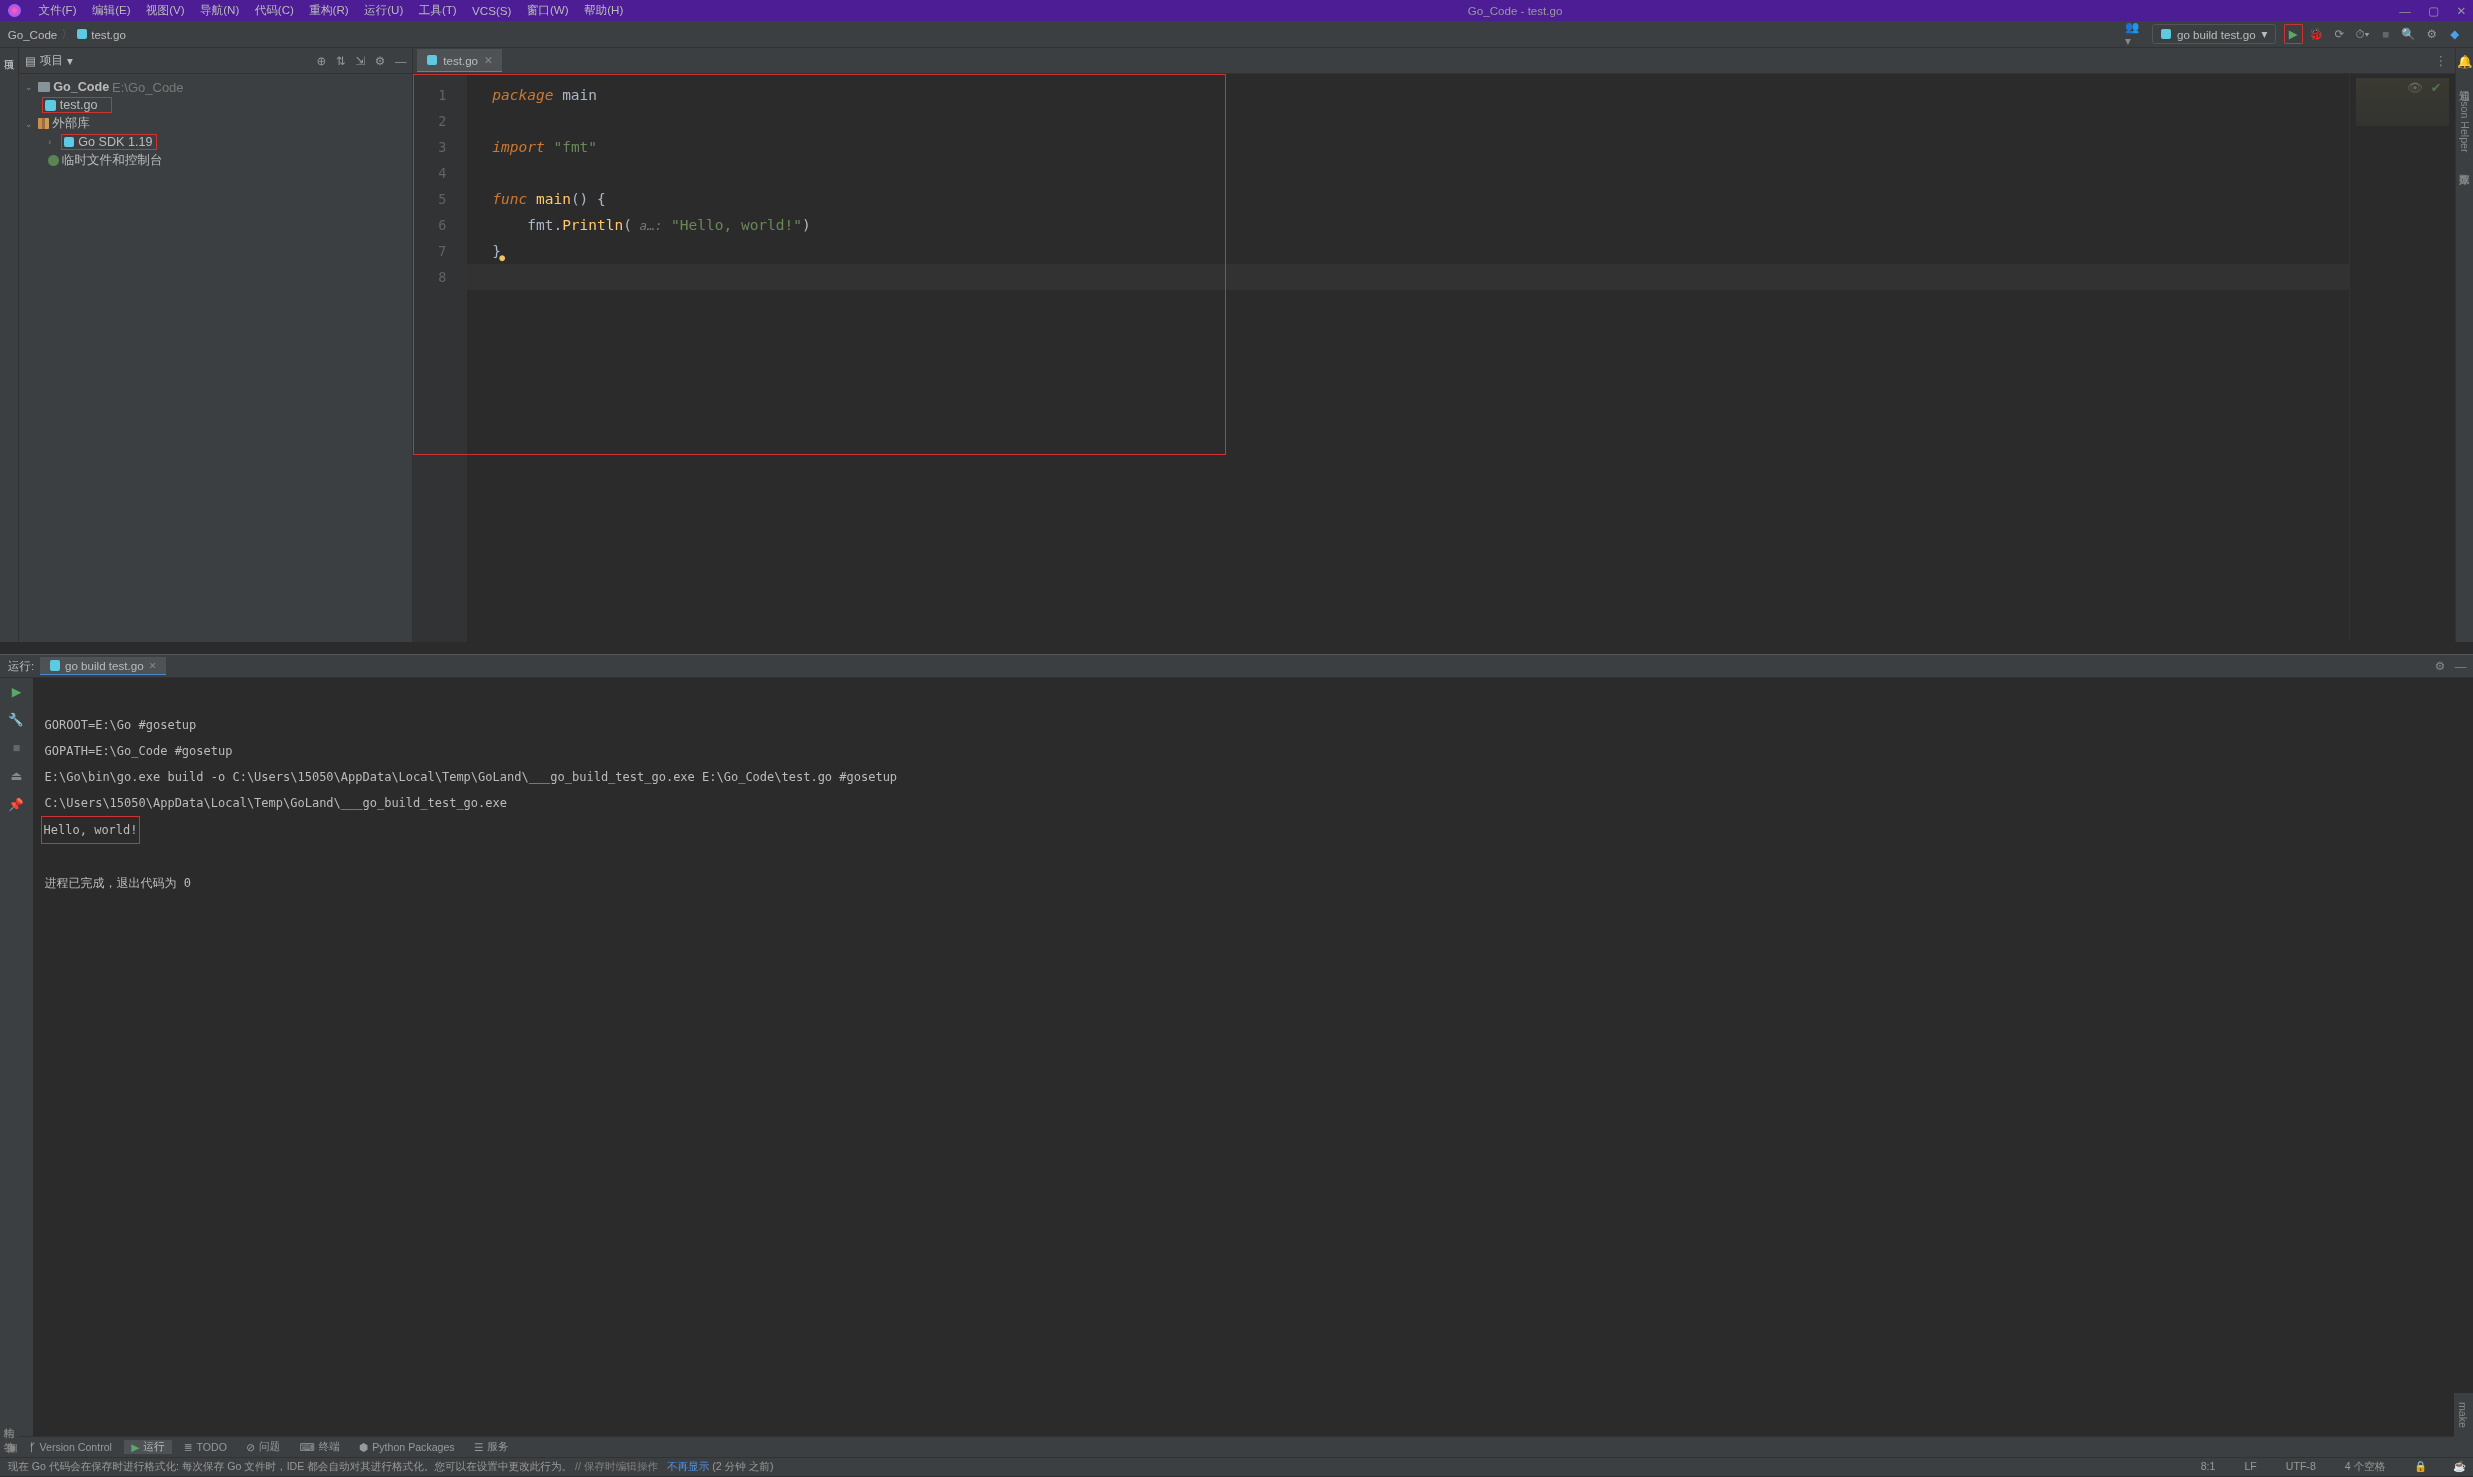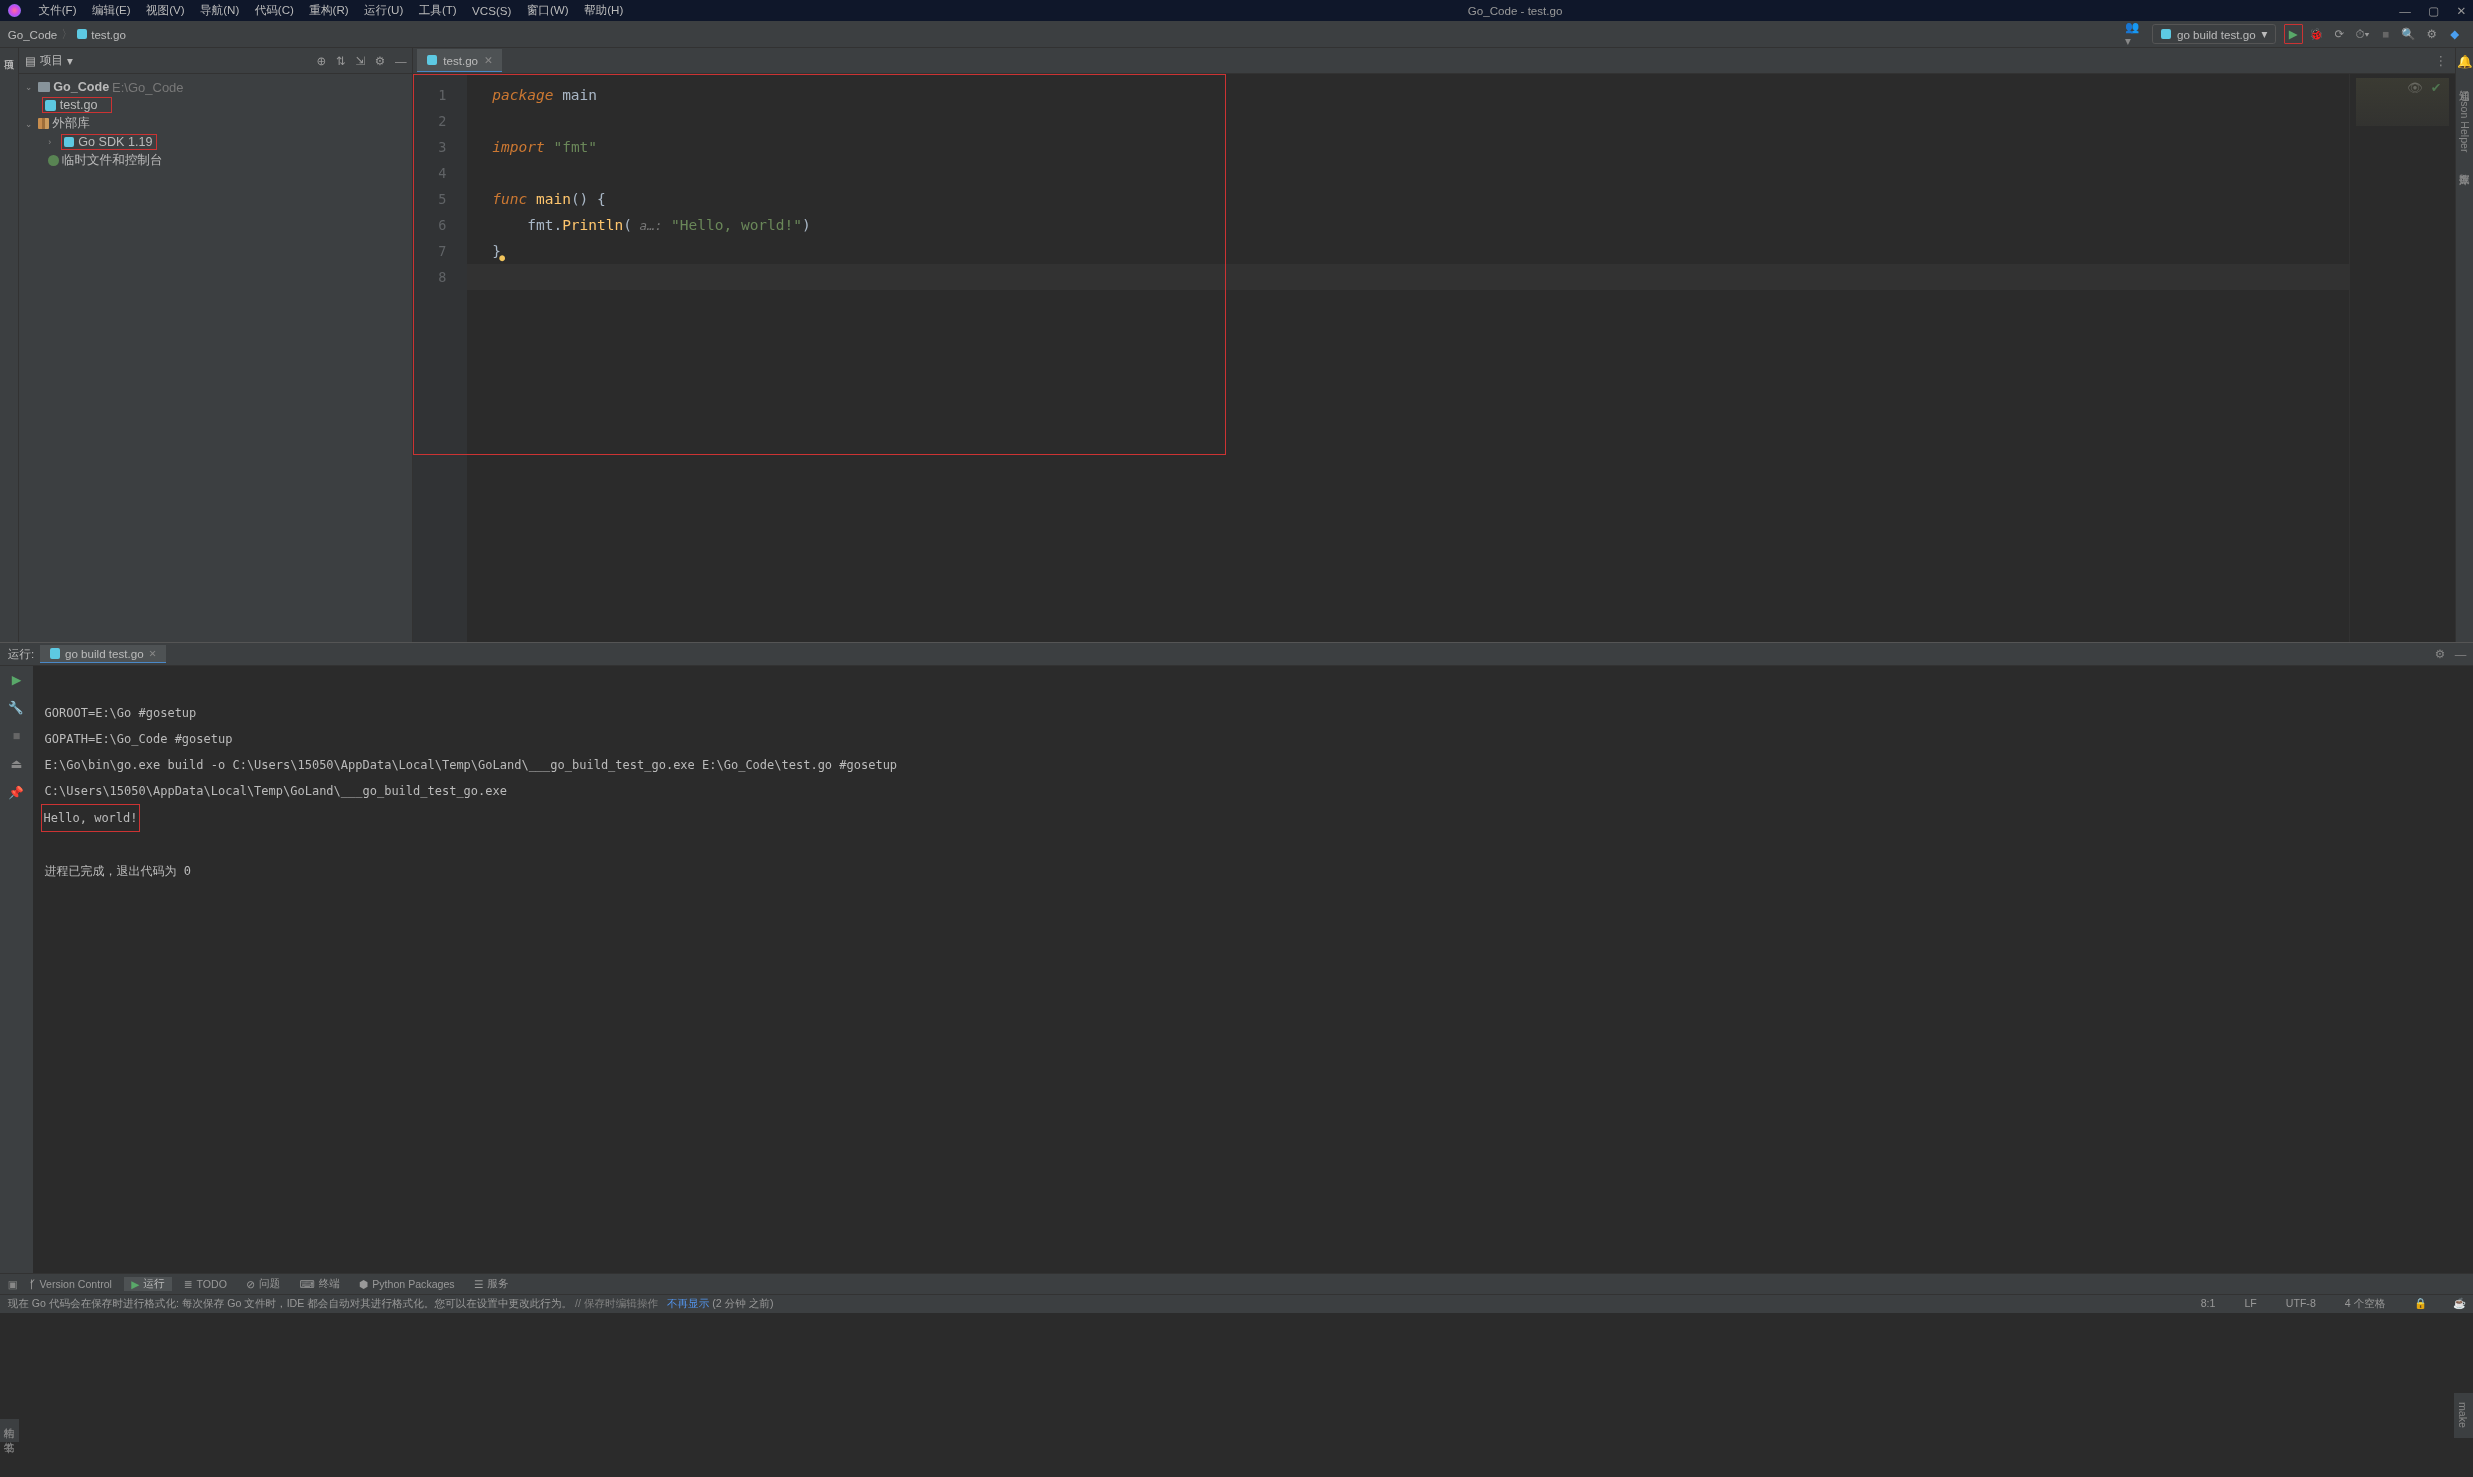--- a/index.html
+++ b/index.html
@@ -1,17 +1,17 @@
 <!DOCTYPE html>
 <html><head>
 <meta charset="utf-8">
 <style>
 * { margin: 0; padding: 0; box-sizing: border-box; }
 body { font-family: "Microsoft YaHei", "Segoe UI", sans-serif; background: #2b2b2b; color: #bbbbbb; font-size: 12.6px; overflow: hidden; width: 2474px; height: 1477px; }
-.titlebar { height: 21px; background: #0f172a; display: flex; align-items: center; padding: 0 7.7px; font-size: 11.6px; color: #bbbbbb; }
+.titlebar { height: 21px; background: #4c1d95; display: flex; align-items: center; padding: 0 7.7px; font-size: 11.6px; color: #bbbbbb; }
 .titlebar .logo { width: 13.5px; height: 13.5px; background: radial-gradient(circle, #ff6b9d, #c44af0, #4a9ff0); border-radius: 50%; margin-right: 9.7px; }
 .titlebar .menu-item { padding: 0 7.7px; cursor: pointer; }
 .titlebar .title-center { flex: 1; text-align: center; color: #999; }
 .titlebar .win-controls { display: flex; gap: 17.4px; color: #999; }
 .titlebar .win-controls span { cursor: pointer; }
 .navbar { height: 27px; background: #3c3f41; border-bottom: 1px solid #323232; display: flex; align-items: center; padding: 0 7.7px; font-size: 11.6px; }
 .navbar .crumb { color: #bbbbbb; }
 .navbar .crumb-sep { color: #666; margin: 0 3.9px; }
 .navbar .crumb-file { color: #bbbbbb; display: flex; align-items: center; gap: 3.9px; }
 .navbar .go-icon { width: 10.6px; height: 10.6px; background: #5dc9e2; border-radius: 1.9px; display: inline-block; }
@@ -57,21 +57,21 @@
 .id { color: #a9b7c6; }
 .param-hint { color: #787878; font-style: italic; font-size:12.6px; }
 .bulb { color: #f2c55c; position: relative; top: 5.8px; left: -1.9px; font-size: 9.7px; }
 .editor-right-icons { position: absolute; top: 5.8px; right: 13.5px; display: flex; gap: 7.7px; color: #888; font-size: 12.6px; }
 .editor-right-icons .check { color: #59a869; }
 .minimap { width: 106px; background: #2b2b2b; border-left: 1px solid #323232; }
 .minimap-strip { margin: 3.9px 5.8px; height: 48px; background: linear-gradient(#4a4a3a, #3a3a35); opacity:0.5; }
 .right-rail { width: 19.3px; background: #3c3f41; border-left: 1px solid #323232; display: flex; flex-direction: column; align-items: center; padding-top: 5.8px; gap: 13.5px; }
 .right-rail .rail-item { writing-mode: vertical-lr; font-size: 10.6px; color: #888; cursor: pointer; }
 .right-rail .bell { color: #888; }
-.run-panel { height: 631px; background: #2b2b2b; border-top: 1px solid #555; display: flex; flex-direction: column; }
+.run-panel { height: 782px; background: #2b2b2b; border-top: 1px solid #555; display: flex; flex-direction: column; margin-top: 12px; }
 .run-header { height: 23px; background: #3c3f41; border-bottom: 1px solid #323232; display: flex; align-items: center; padding: 0 7.7px; font-size: 11.6px; gap: 5.8px; }
 .run-header .run-label { color: #bbbbbb; }
 .run-header .run-tab { background: #4e5254; padding: 1.9px 9.7px; display: flex; align-items: center; gap: 4.8px; border-bottom: 1.9px solid #4a88c7; }
 .run-header .hdr-tools { margin-left: auto; display: flex; gap: 9.7px; color: #888; }
 .run-body { flex: 1; display: flex; }
 .run-toolbar { width: 33px; background: #3c3f41; display: flex; flex-direction: column; align-items: center; padding-top: 5.8px; gap: 13.5px; color: #888; font-size: 12.6px; }
 .run-toolbar .play { color: #59a869; }
 .run-toolbar .stop-gray { color: #666; }
 .run-output { flex: 1; font-family: "Consolas", monospace; font-size: 12px; line-height: 26px; padding: 7.7px 11.6px; color: #bbbbbb; white-space: pre; position: relative; }
 .run-output .hello-box { border: 1.9px solid #cc3333; padding: 0 1.9px; display: inline-block; margin-left:-3.9px; }

